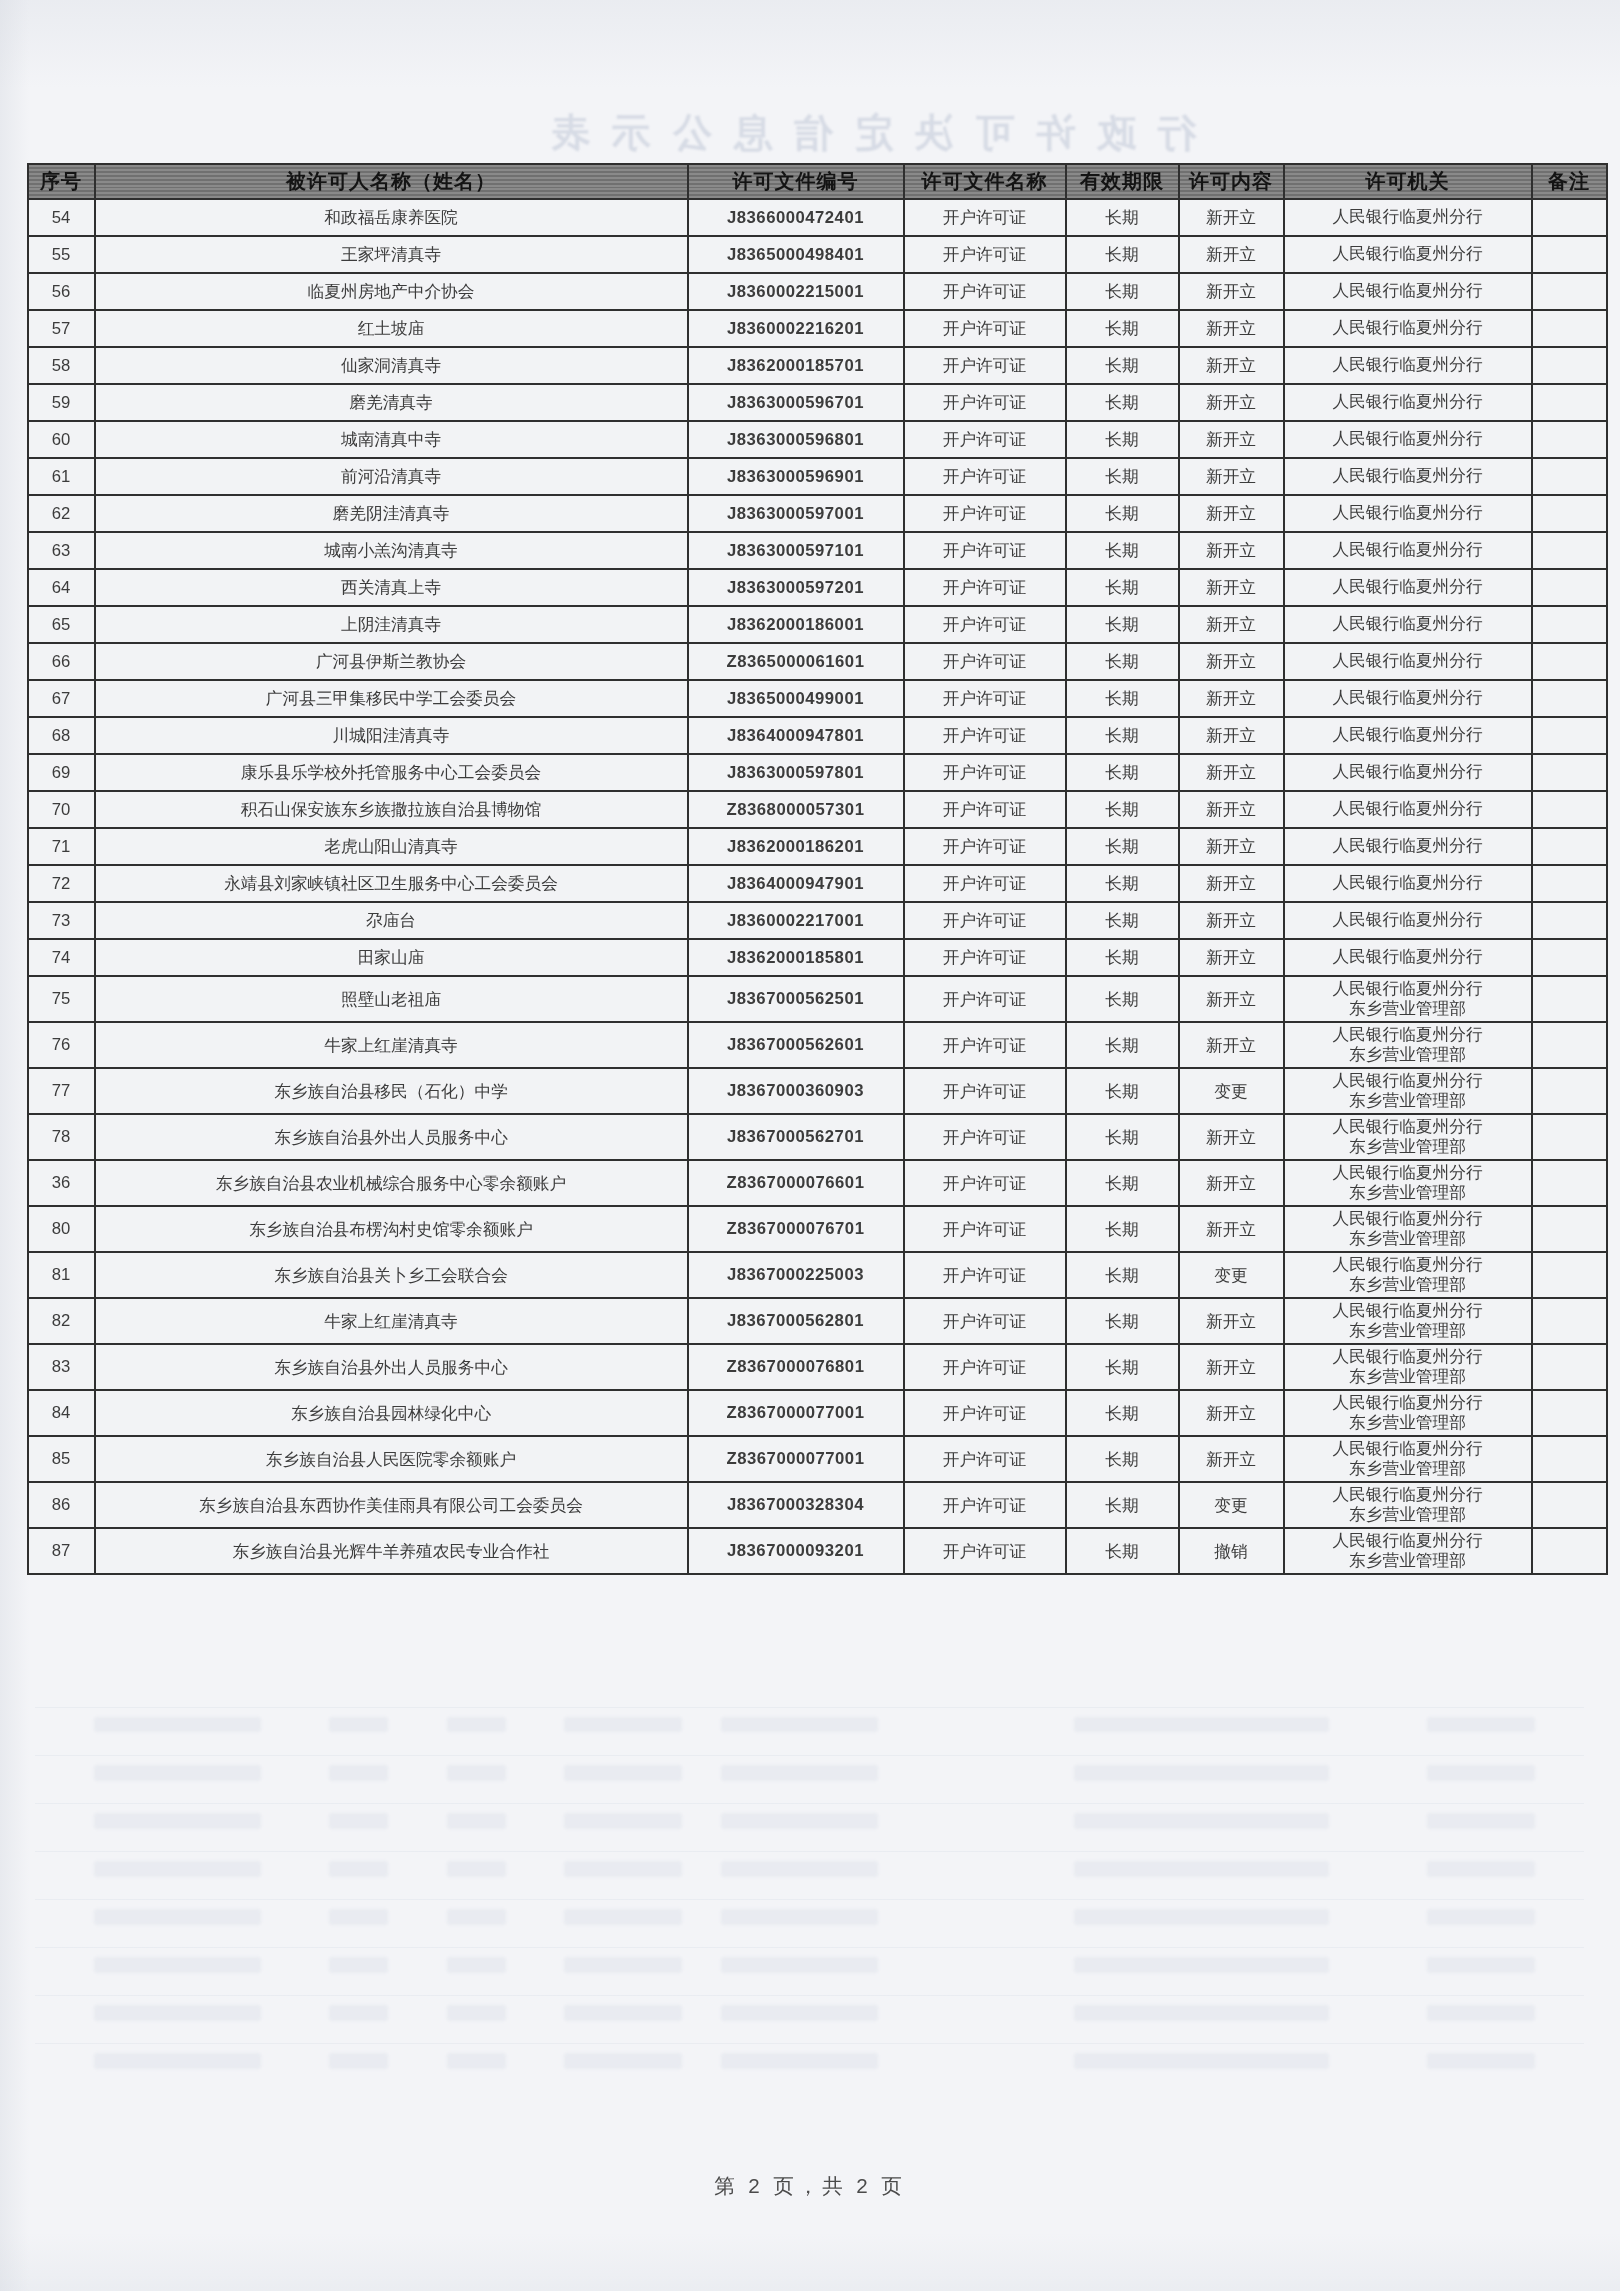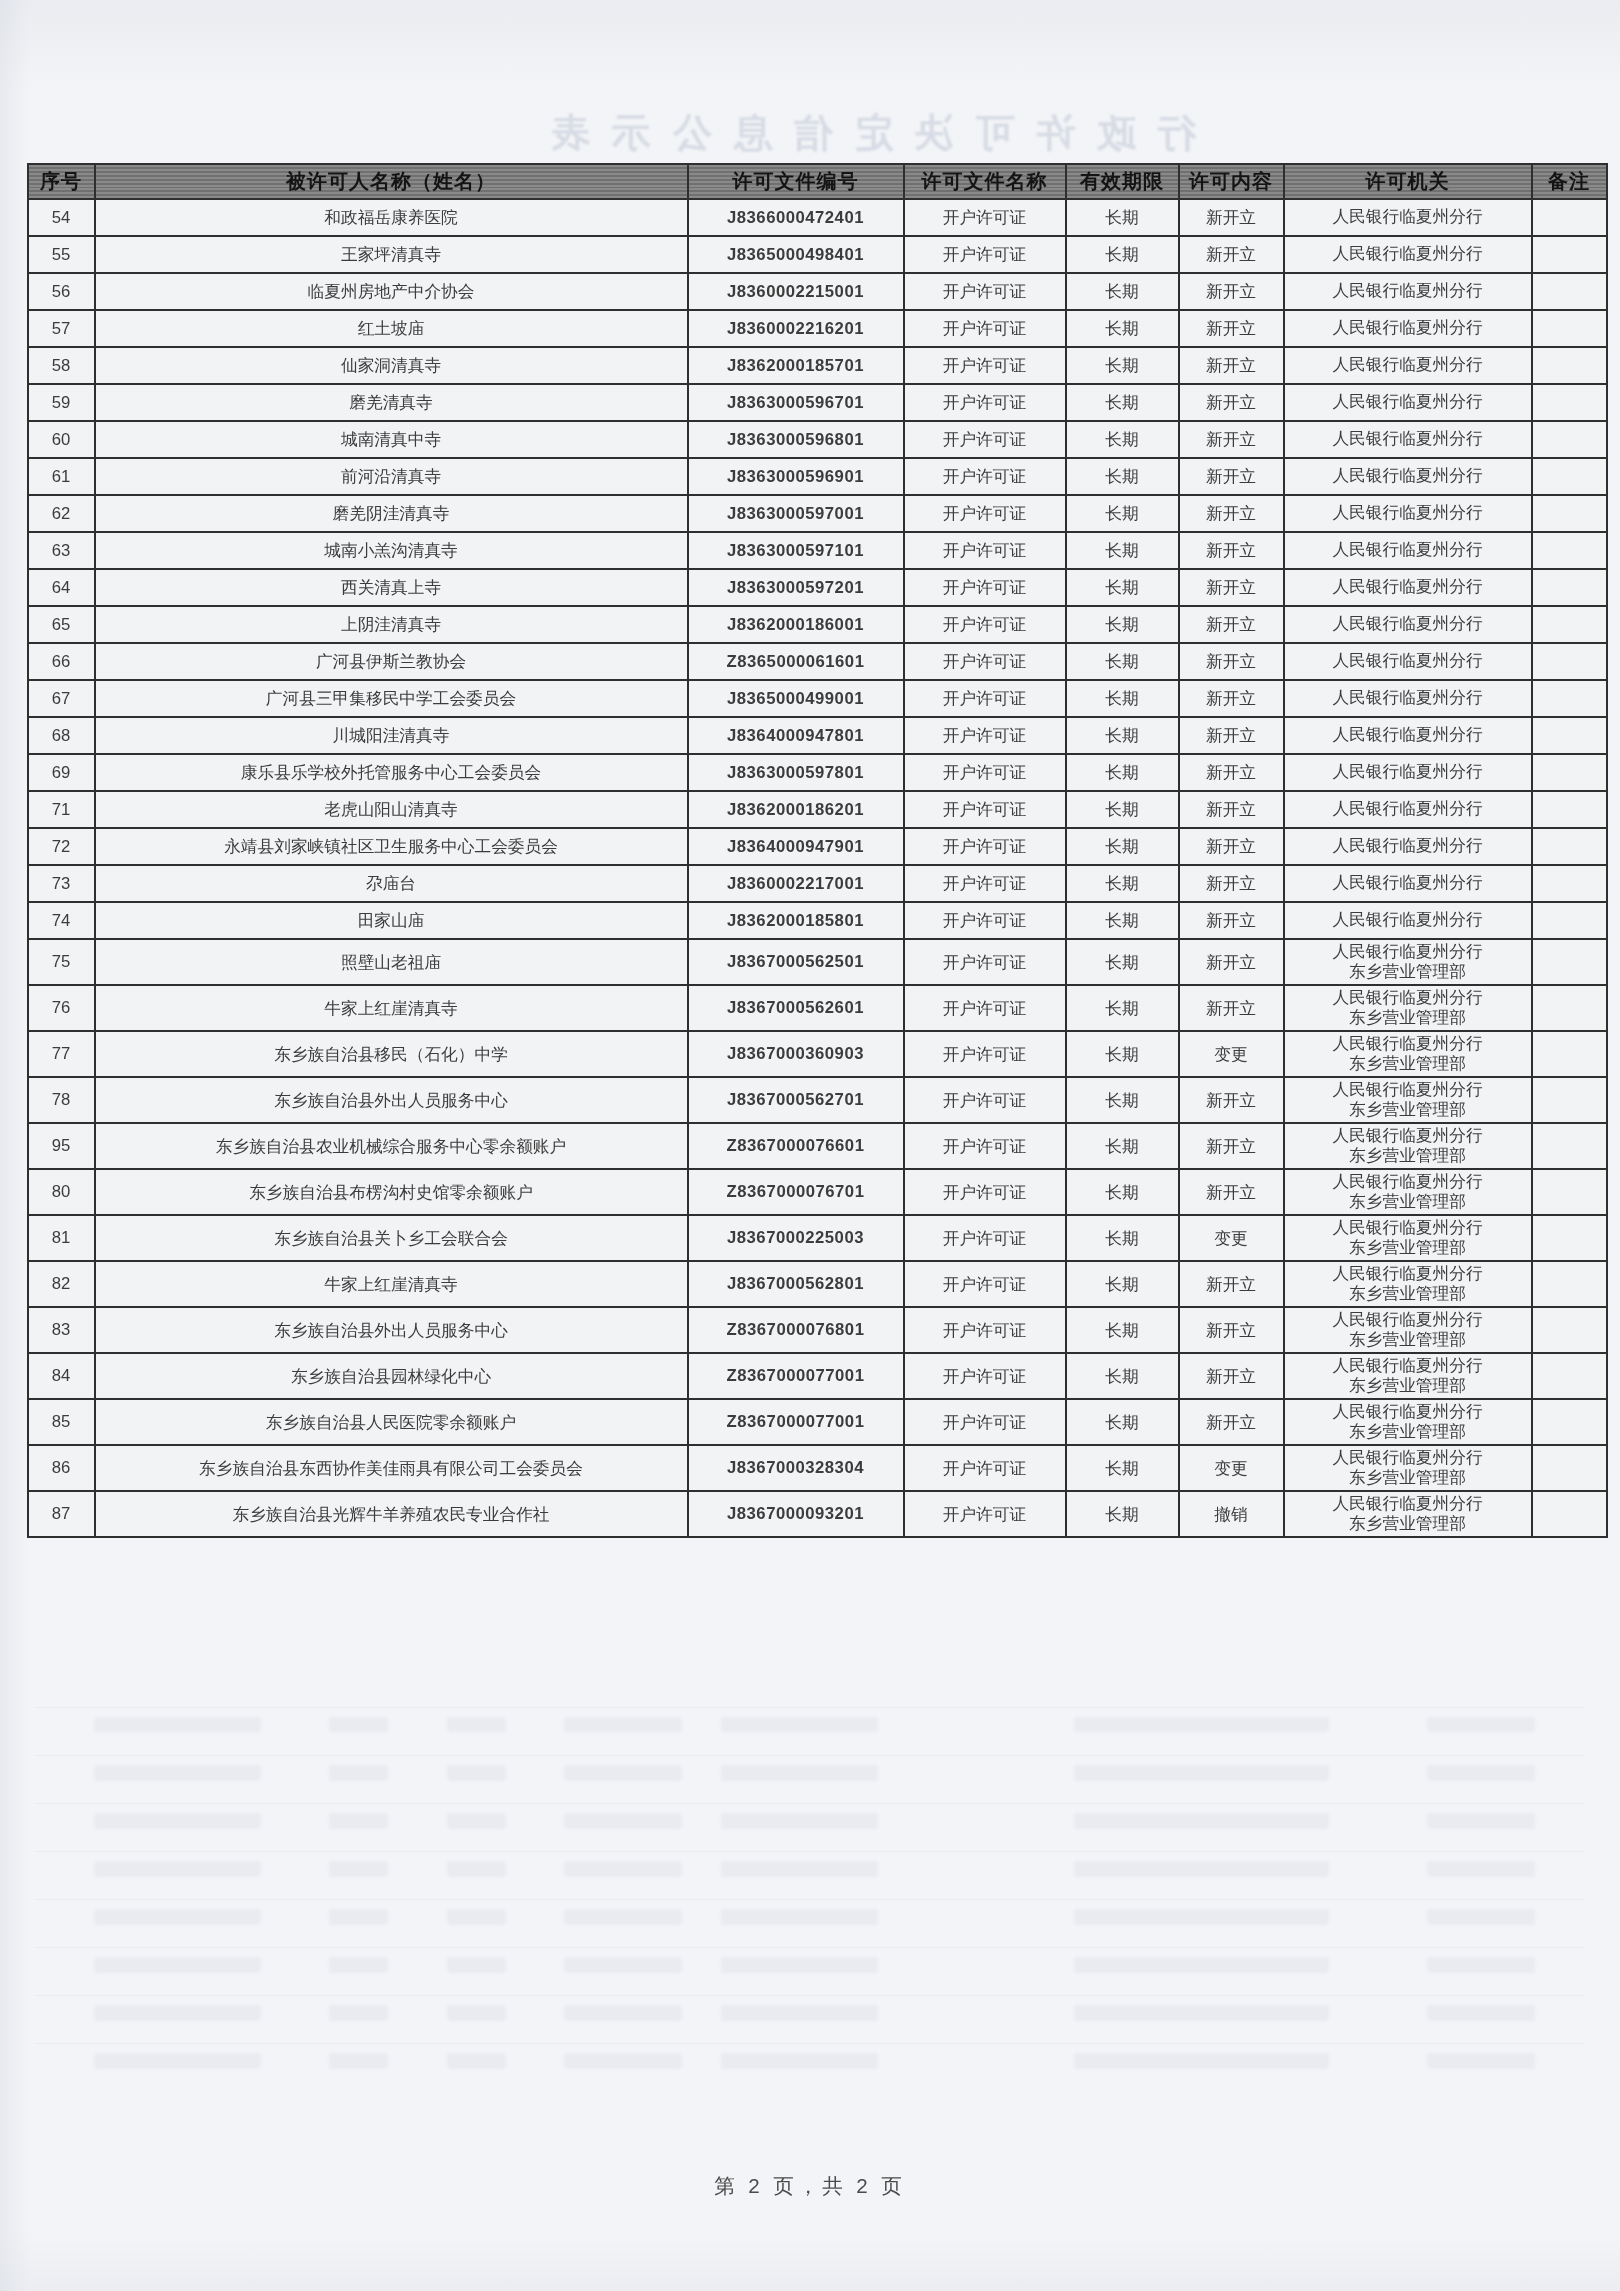--- a/index.html
+++ b/index.html
@@ -295,20 +295,32 @@
         <td class="docno">J8363000597801</td>
         <td>开户许可证</td>
         <td>长期</td>
         <td>新开立</td>
         <td class="auth">
           <span class="l2">人民银行临夏州分行</span>
         </td>
         <td></td>
       </tr>
       <tr class="single">
+        <td class="no">70</td>
+        <td>积石山保安族东乡族撒拉族自治县博物馆</td>
+        <td class="docno">Z8368000057301</td>
+        <td>开户许可证</td>
+        <td>长期</td>
+        <td>新开立</td>
+        <td class="auth">
+          <span class="l2">人民银行临夏州分行</span>
+        </td>
+        <td></td>
+      </tr>
+      <tr class="single">
         <td class="no">71</td>
         <td>老虎山阳山清真寺</td>
         <td class="docno">J8362000186201</td>
         <td>开户许可证</td>
         <td>长期</td>
         <td>新开立</td>
         <td class="auth">
           <span class="l2">人民银行临夏州分行</span>
         </td>
         <td></td>
@@ -395,21 +407,21 @@
         <td>开户许可证</td>
         <td>长期</td>
         <td>新开立</td>
         <td class="auth">
           <span class="l2">人民银行临夏州分行</span>
           <span class="l2">东乡营业管理部</span>
         </td>
         <td></td>
       </tr>
       <tr class="double">
-        <td class="no">95</td>
+        <td class="no">36</td>
         <td>东乡族自治县农业机械综合服务中心零余额账户</td>
         <td class="docno">Z8367000076601</td>
         <td>开户许可证</td>
         <td>长期</td>
         <td>新开立</td>
         <td class="auth">
           <span class="l2">人民银行临夏州分行</span>
           <span class="l2">东乡营业管理部</span>
         </td>
         <td></td>

